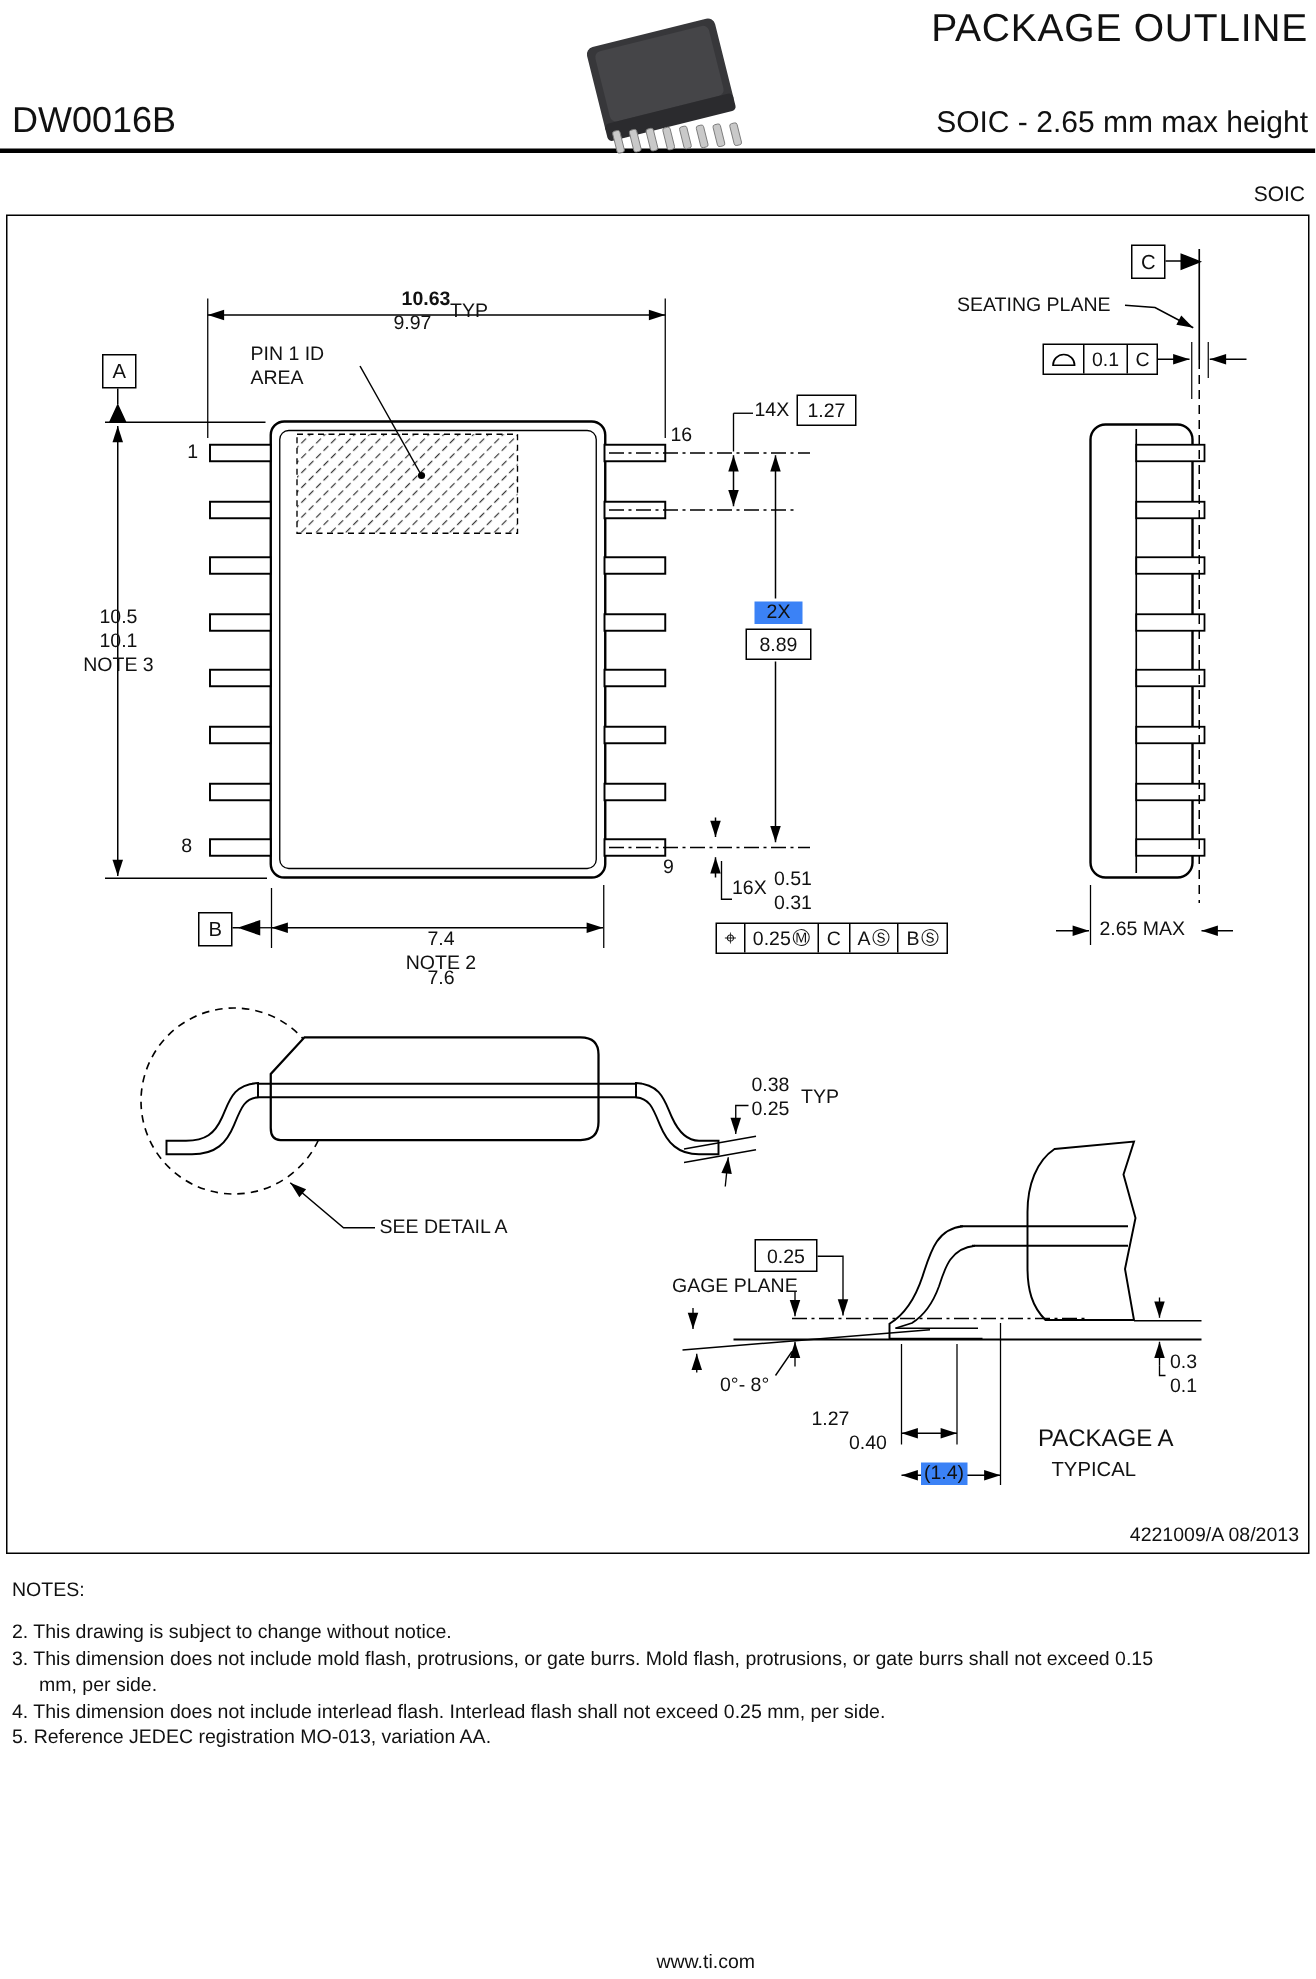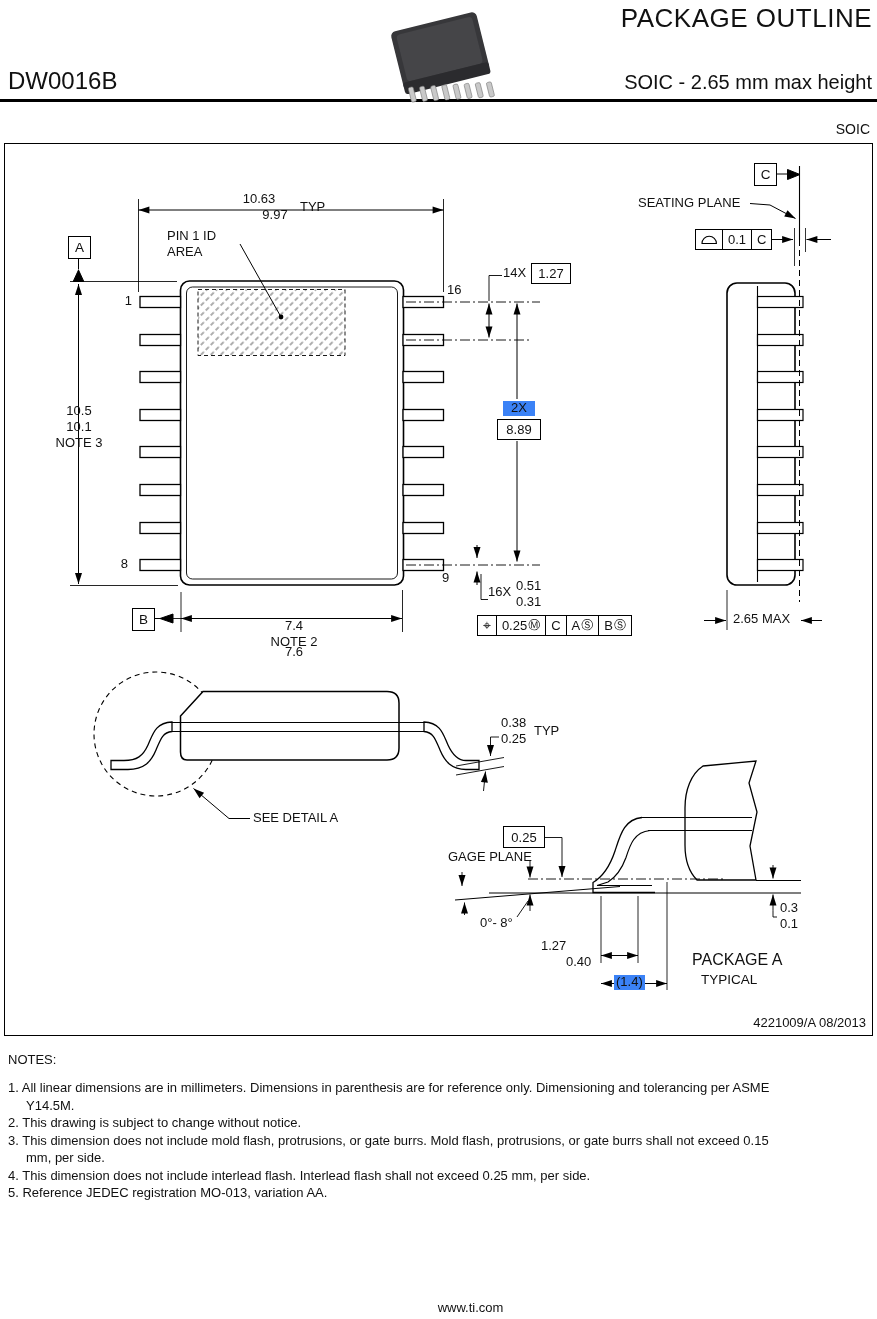--- a/index.html
+++ b/index.html
@@ -195,21 +195,21 @@
         <path d="M667,882 V990" stroke-width="0.85"></path>
         <path d="M601,955.5 H638" marker-start="url(#arr)" marker-end="url(#arr)"></path>
         <path d="M601,983.5 H667" marker-start="url(#arr)" marker-end="url(#arr)"></path>
         <path d="M773,865 V878.5" marker-end="url(#arr)" stroke-width="0.9"></path>
         <path d="M773,910.5 V894.5" marker-end="url(#arr)" stroke-width="0.9"></path>
         <path d="M773,910.5 V917 H777" stroke-width="0.9"></path>
       </g>
     </g>
   </svg>
 
-  <div class="lbl ctr" style="left:236px;top:192px;width:46px;">10.63</div>
+  <div class="lbl ctr" style="left:261px;top:192px;width:46px;font-weight:bold;">10.63</div>
   <div class="lbl ctr" style="left:252px;top:208px;width:46px;">9.97</div>
   <div class="lbl" style="left:300px;top:200px;">TYP</div>
   <div class="lbl" style="left:167px;top:229px;">PIN 1 ID</div>
   <div class="lbl" style="left:167px;top:245px;">AREA</div>
   <div class="lbl rt" style="left:116px;top:294px;width:16px;">1</div>
   <div class="lbl" style="left:447px;top:283px;">16</div>
   <div class="lbl rt" style="left:112px;top:557px;width:16px;">8</div>
   <div class="lbl" style="left:442px;top:571px;">9</div>
   <div class="lbl ctr" style="left:53px;top:404px;width:52px;">10.5</div>
   <div class="lbl ctr" style="left:53px;top:420px;width:52px;">10.1</div>
@@ -270,21 +270,20 @@
   <div class="lbl" style="left:541px;top:955px;margin-left:25px;">0.40</div>
   <div class="lbl bgw" style="left:614px;top:975px;">(1.4)</div>
   <div class="lbl" style="left:780px;top:901px;">0.3</div>
   <div class="lbl" style="left:780px;top:917px;">0.1</div>
   <div class="detail-title" style="position:absolute;left:692px;top:951px;">PACKAGE A</div>
   <div class="lbl" style="left:701px;top:972px;font-size:13.5px;">TYPICAL</div>
 
   <div class="rev">4221009/A   08/2013</div>
   <div class="notes-h">NOTES:</div>
   <div class="notes">
-    <div class="ni">1. All linear dimensions are in millimeters. Dimensions in parenthesis are for reference only. Dimensioning and tolerancing per ASME Y14.5M.</div>
     <div class="ni">2. This drawing is subject to change without notice.</div>
     <div class="ni">3. This dimension does not include mold flash, protrusions, or gate burrs. Mold flash, protrusions, or gate burrs shall not exceed 0.15 mm, per side.</div>
     <div class="ni">4. This dimension does not include interlead flash. Interlead flash shall not exceed 0.25 mm, per side.</div>
     <div class="ni">5. Reference JEDEC registration MO-013, variation AA.</div>
   </div>
   <div class="footer">www.ti.com</div>
 
 </div>
 
 </body></html>

